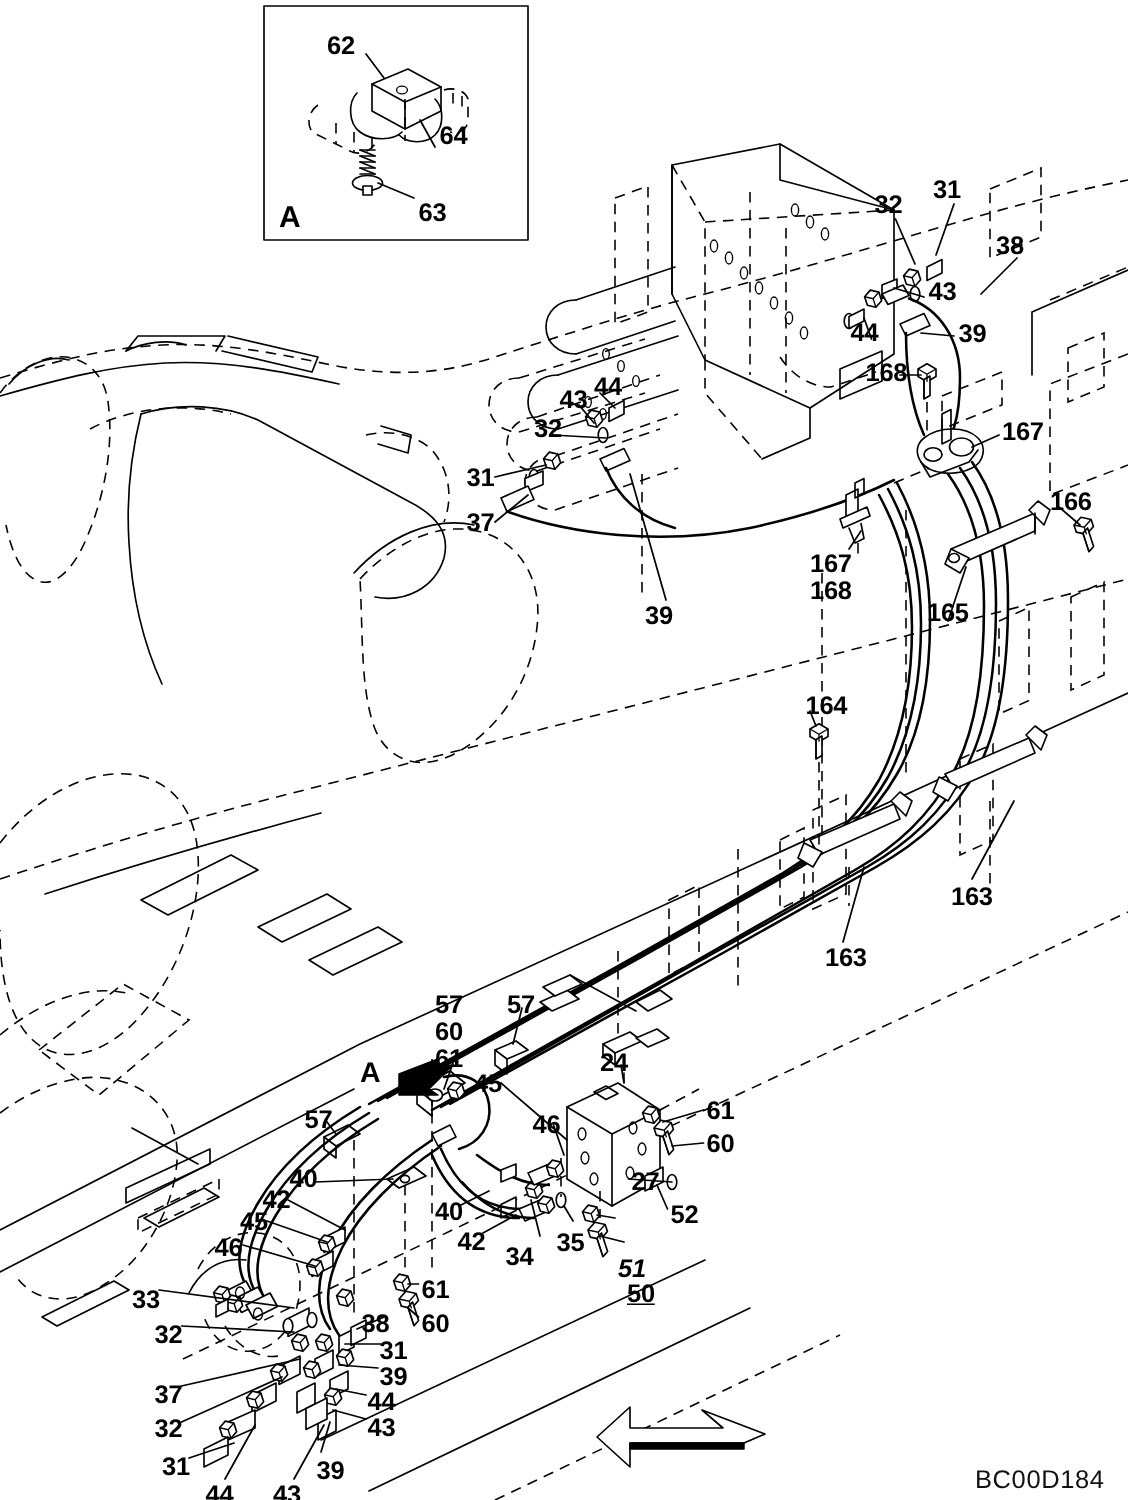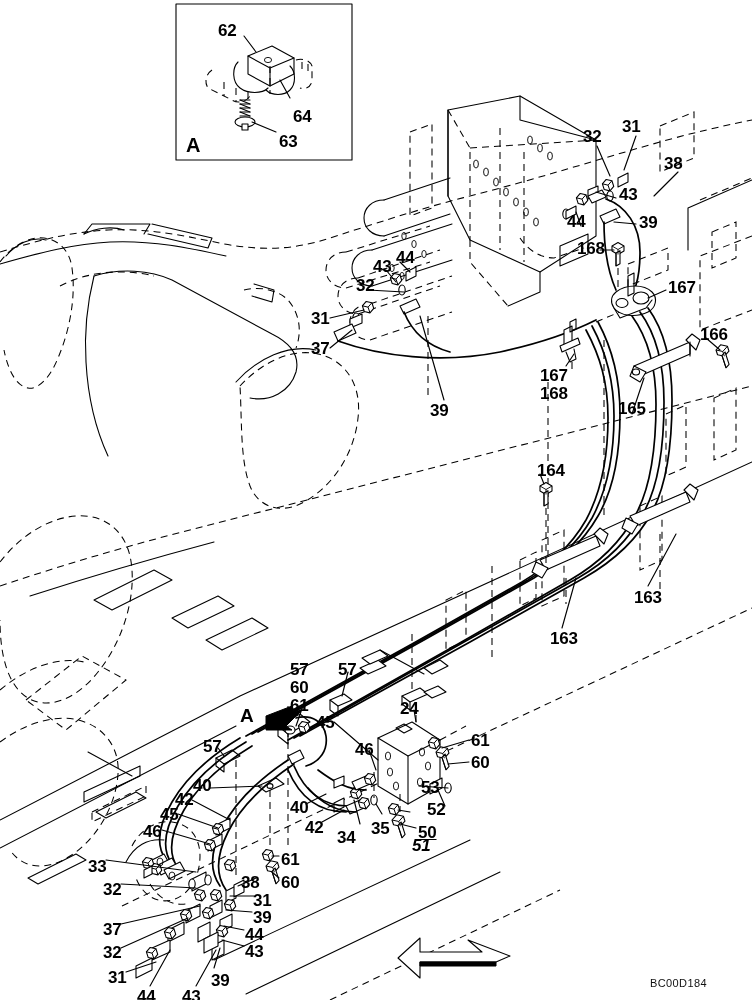--- a/index.html
+++ b/index.html
@@ -1,20 +1,20 @@
 <!DOCTYPE html>
 <html><head>
 <meta charset="utf-8">
 <style>
   html,body{margin:0;padding:0;background:#ffffff;}
   body{width:752px;height:1000px;overflow:hidden;font-family:"Liberation Sans",sans-serif;}
   #stage{position:relative;width:752px;height:1000px;background:#fff;}
   #art{position:absolute;left:0;top:0;width:752px;height:1000px;}
   .lbl{position:absolute;font-family:"Liberation Sans",sans-serif;font-weight:bold;font-size:17px;color:#000;line-height:1.02;white-space:pre;letter-spacing:-0.2px;}
-  .code{position:absolute;font-family:"Liberation Sans",sans-serif;font-size:11px;color:#111;letter-spacing:0.4px;}
+  .code{position:absolute;font-family:"Liberation Sans",sans-serif;font-size:17px;color:#111;letter-spacing:0.4px;}
   .secmark{position:absolute;font-family:"Liberation Sans",sans-serif;font-weight:bold;font-size:19px;color:#000;}
   .boxmark{position:absolute;font-family:"Liberation Sans",sans-serif;font-weight:bold;font-size:20px;color:#000;}
 </style>
 </head>
 <body>
 
 <div id="stage">
 
   <svg id="art" viewBox="0 0 752 1000" xmlns="http://www.w3.org/2000/svg">
     <defs>
@@ -479,21 +479,21 @@
     </g>
 
     <g>
       <path class="fw" d="M468,940 L510,956 L496,962 L420,962 L420,978 L398,958 L420,938 L420,952 L482,952 Z"></path>
       <path class="fk" d="M420,962 L496,962 L496,966 L420,966 Z"></path>
     </g>
   </svg>
 
   <div id="inset-callouts">
       <div class="lbl" style="left: 218px; top: 22px;">62</div>
-      <div class="lbl" style="left: 293px; top: 108px; text-align: center;">64</div>
+      <div class="lbl" style="left: 293px; top: 82px; text-align: center;">64</div>
       <div class="lbl" style="left: 279px; top: 133px;">63</div>
     </div>
   <div id="callouts">
       <div class="lbl" style="left: 583px; top: 128px;">32</div>
       <div class="lbl" style="left: 622px; top: 118px;">31</div>
       <div class="lbl" style="left: 664px; top: 155px;">38</div>
       <div class="lbl" style="left: 619px; top: 186px;">43</div>
       <div class="lbl" style="left: 567px; top: 213px;">44</div>
       <div class="lbl" style="left: 639px; top: 214px;">39</div>
       <div class="lbl" style="left: 577px; top: 240px;">168</div>
@@ -514,32 +514,32 @@
       <div class="lbl" style="left: 290px; top: 661px;">57</div>
       <div class="lbl" style="left: 290px; top: 679px;">60</div>
       <div class="lbl" style="left: 290px; top: 697px;">61</div>
       <div class="lbl" style="left: 338px; top: 661px;">57</div>
       <div class="lbl" style="left: 400px; top: 700px;">24</div>
       <div class="lbl" style="left: 316px; top: 714px;">45</div>
       <div class="lbl" style="left: 471px; top: 732px;">61</div>
       <div class="lbl" style="left: 355px; top: 741px;">46</div>
       <div class="lbl" style="left: 471px; top: 754px;">60</div>
       <div class="lbl" style="left: 203px; top: 738px;">57</div>
-      <div class="lbl" style="left: 421px; top: 779px;">53</div>
-      <div class="lbl" style="left: 427px; top: 801px;">52</div>
+      <div class="lbl" style="left: 421px; top: 779px;">27</div>
+      <div class="lbl" style="left: 447px; top: 801px;">52</div>
       <div class="lbl" style="left: 193px; top: 777px;">40</div>
       <div class="lbl" style="left: 175px; top: 791px;">42</div>
       <div class="lbl" style="left: 160px; top: 806px;">45</div>
       <div class="lbl" style="left: 143px; top: 823px;">46</div>
       <div class="lbl" style="left: 290px; top: 799px;">40</div>
       <div class="lbl" style="left: 305px; top: 819px;">42</div>
       <div class="lbl" style="left: 337px; top: 829px;">34</div>
       <div class="lbl" style="left: 371px; top: 820px;">35</div>
       <div class="lbl" style="left: 412px; top: 837px; font-style: italic;">51</div>
-      <div class="lbl" style="left: 418px; top: 824px; text-decoration: underline;">50</div>
+      <div class="lbl" style="left: 418px; top: 854px; text-decoration: underline;">50</div>
       <div class="lbl" style="left: 88px; top: 858px;">33</div>
       <div class="lbl" style="left: 281px; top: 851px;">61</div>
       <div class="lbl" style="left: 103px; top: 881px;">32</div>
       <div class="lbl" style="left: 241px; top: 874px;">38</div>
       <div class="lbl" style="left: 281px; top: 874px;">60</div>
       <div class="lbl" style="left: 253px; top: 892px;">31</div>
       <div class="lbl" style="left: 253px; top: 909px;">39</div>
       <div class="lbl" style="left: 103px; top: 921px;">37</div>
       <div class="lbl" style="left: 245px; top: 926px;">44</div>
       <div class="lbl" style="left: 103px; top: 944px;">32</div>

